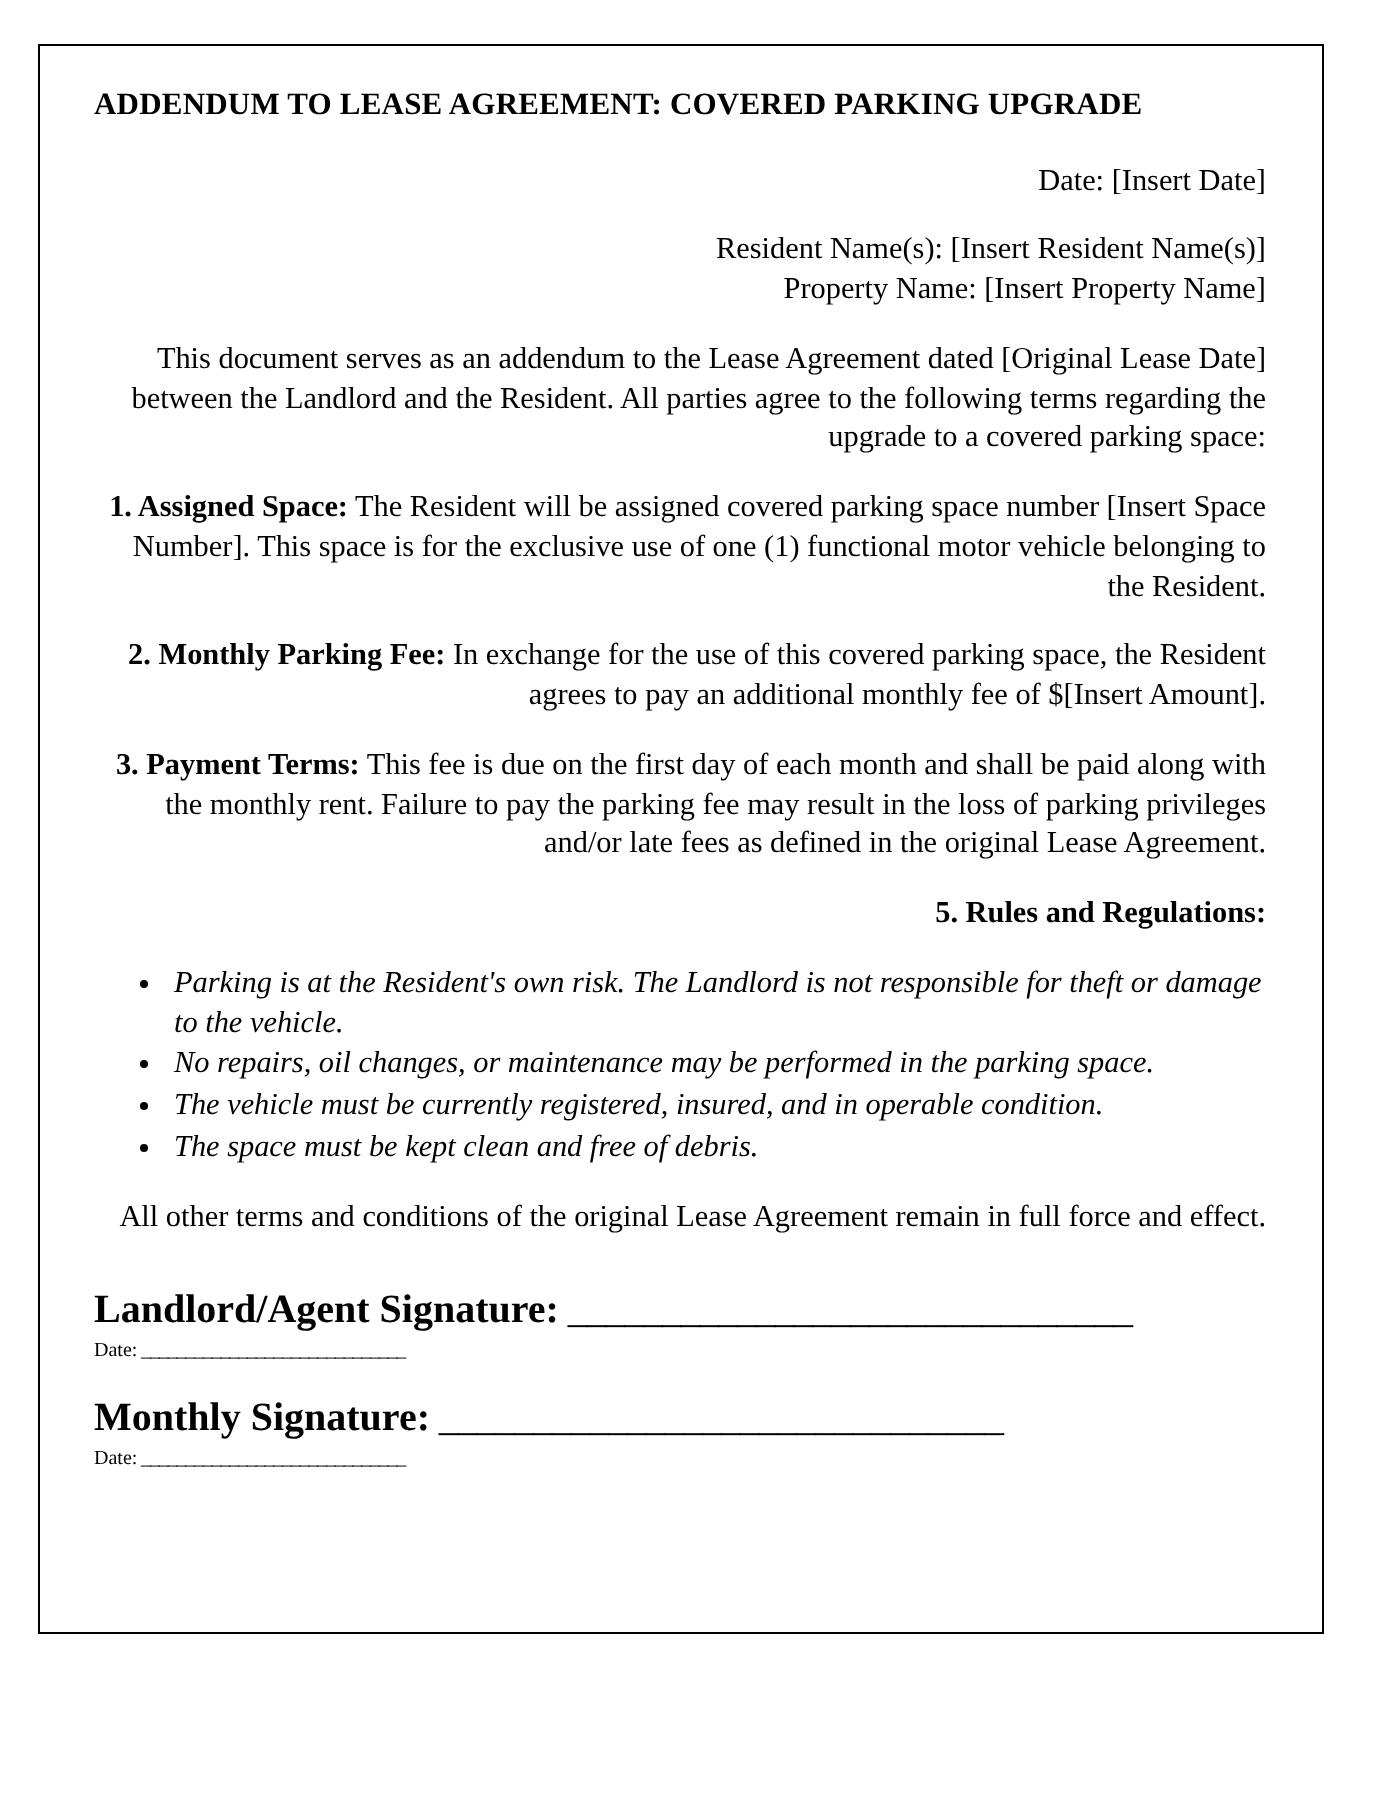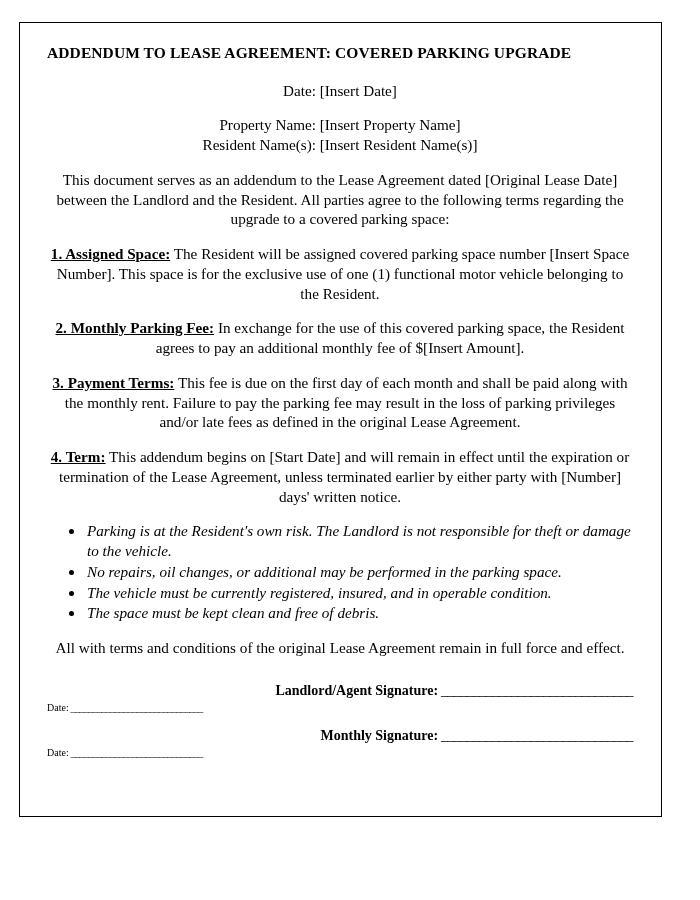--- a/index.html
+++ b/index.html
@@ -40,54 +40,52 @@
     font-size: 15.5px;
     font-weight: bold;
     letter-spacing: 0.1px;
     margin: 0 0 18px 0;
     line-height: 1.2;
   }
   p.para {
     font-size: 15.2px;
     line-height: 1.30;
     margin: 0 0 15px 0;
-    text-align: center;
+    text-align: right;
   }
   .tight {
     margin-bottom: 0;
   }
   .block-tight p.para {
     margin-bottom: 0;
   }
   .block-spaced {
     margin-bottom: 15px;
   }
   .lead {
     font-weight: bold;
-    text-decoration: underline;
   }
   ul.rules {
     margin: 10px 0 15px 0;
     padding-left: 38px;
     list-style: disc;
     font-style: italic;
   }
   ul.rules li {
     font-size: 15.2px;
     line-height: 1.30;
     margin-bottom: 1px;
     padding-left: 2px;
   }
   .sig-block {
     margin-top: 24px;
   }
   .sig-line {
-    font-size: 14px;
+    font-size: 20px;
     line-height: 1.35;
-    text-align: right;
   }
   .sig-label {
     font-weight: bold;
   }
   .sig-rule {
     font-weight: normal;
     letter-spacing: -0.6px;
   }
   .sig-date {
     font-size: 10px;
@@ -103,43 +101,43 @@
 <div class="page">
   <div class="page-border"></div>
 
   <div class="content">
 
     <h1 class="doc-title">ADDENDUM TO LEASE AGREEMENT: COVERED PARKING UPGRADE</h1>
 
     <p class="para">Date: [Insert Date]</p>
 
     <div class="block-tight block-spaced">
+      <p class="para">Resident Name(s): [Insert Resident Name(s)]</p>
       <p class="para">Property Name: [Insert Property Name]</p>
-      <p class="para">Resident Name(s): [Insert Resident Name(s)]</p>
     </div>
 
     <p class="para">This document serves as an addendum to the Lease Agreement dated [Original Lease Date] between the Landlord and the Resident. All parties agree to the following terms regarding the upgrade to a covered parking space:</p>
 
     <p class="para"><span class="lead">1. Assigned Space:</span><span> The Resident will be assigned covered parking space number [Insert Space Number]. This space is for the exclusive use of one (1) functional motor vehicle belonging to the Resident.</span></p>
 
     <p class="para"><span class="lead">2. Monthly Parking Fee:</span><span> In exchange for the use of this covered parking space, the Resident agrees to pay an additional monthly fee of $[Insert Amount].</span></p>
 
     <p class="para"><span class="lead">3. Payment Terms:</span><span> This fee is due on the first day of each month and shall be paid along with the monthly rent. Failure to pay the parking fee may result in the loss of parking privileges and/or late fees as defined in the original Lease Agreement.</span></p>
 
-    <p class="para"><span class="lead">4. Term:</span><span> This addendum begins on [Start Date] and will remain in effect until the expiration or termination of the Lease Agreement, unless terminated earlier by either party with [Number] days' written notice.</span></p>
 
+    <p class="para tight"><span class="lead">5. Rules and Regulations:</span></p>
 
     <ul class="rules">
       <li>Parking is at the Resident's own risk. The Landlord is not responsible for theft or damage to the vehicle.</li>
-      <li>No repairs, oil changes, or additional may be performed in the parking space.</li>
+      <li>No repairs, oil changes, or maintenance may be performed in the parking space.</li>
       <li>The vehicle must be currently registered, insured, and in operable condition.</li>
       <li>The space must be kept clean and free of debris.</li>
     </ul>
 
-    <p class="para">All with terms and conditions of the original Lease Agreement remain in full force and effect.</p>
+    <p class="para">All other terms and conditions of the original Lease Agreement remain in full force and effect.</p>
 
     <div class="sig-block">
       <div class="sig-line"><span class="sig-label">Landlord/Agent Signature:</span><span class="sig-rule"> ______________________________</span></div>
       <div class="sig-date"><span>Date:</span><span class="sig-rule"> ______________________________</span></div>
     </div>
 
     <div class="gap-small"></div>
 
     <div>
       <div class="sig-line"><span class="sig-label">Monthly Signature:</span><span class="sig-rule"> ______________________________</span></div>

